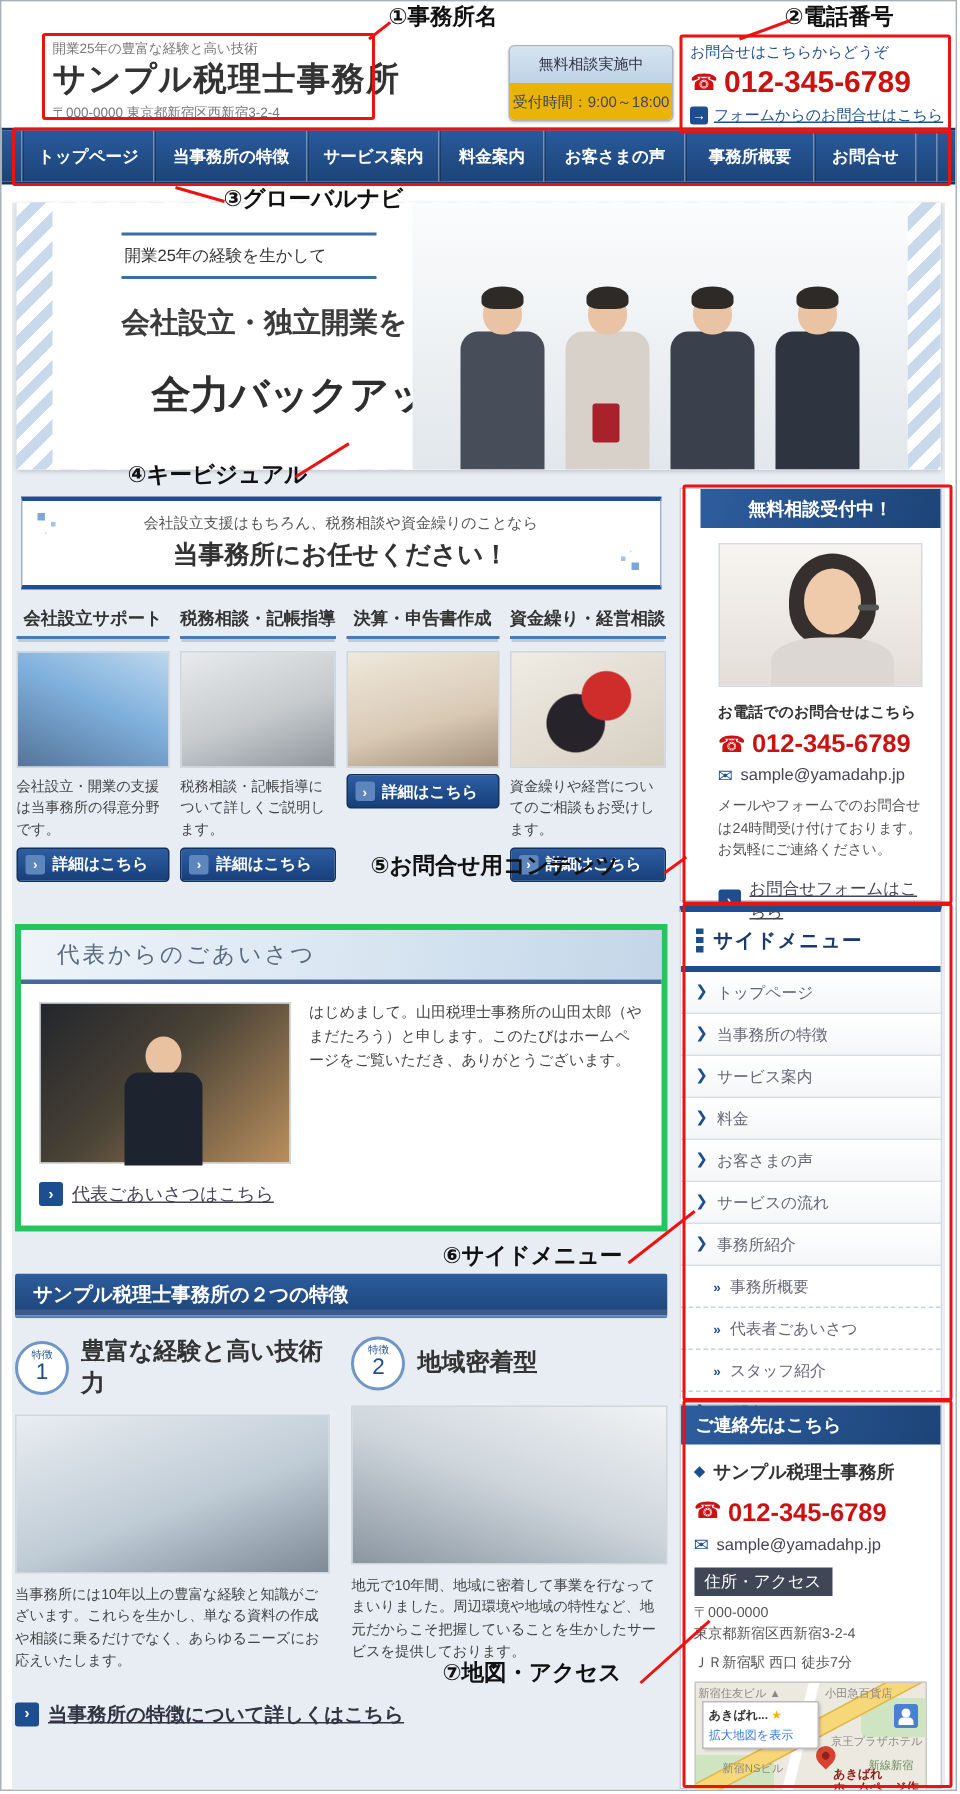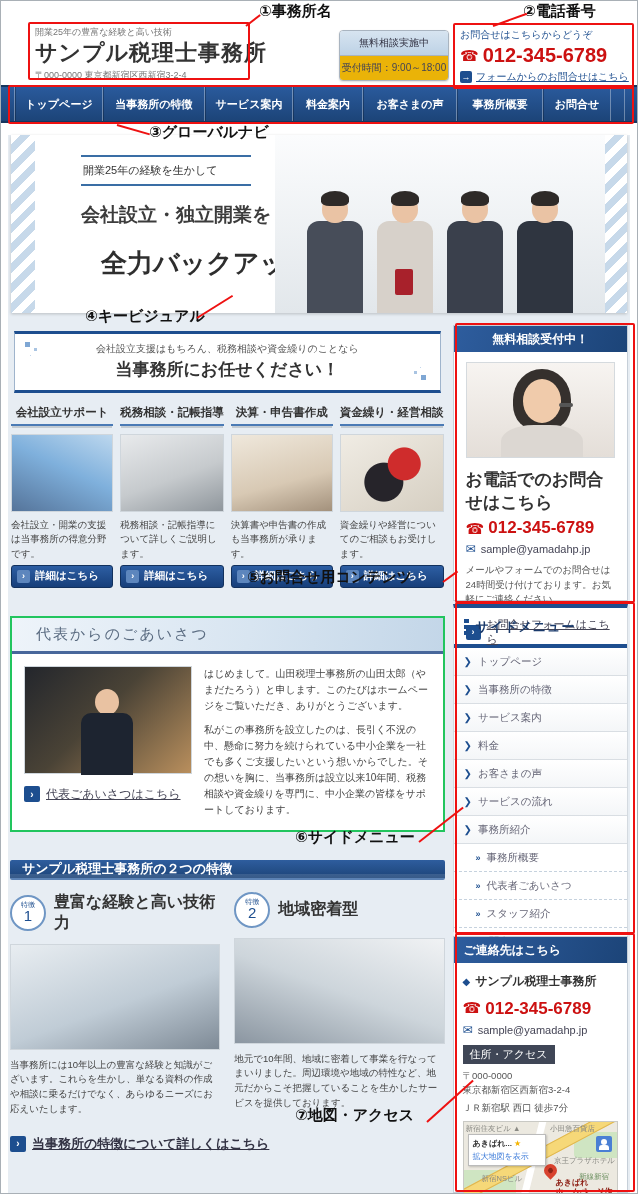--- a/index.html
+++ b/index.html
@@ -71,61 +71,61 @@
   .svc .ph { height:78px; border:1px solid #cfd6dc; }
   .ph-s1 { background:linear-gradient(205deg,#bcd7ee 0%,#7fb0dc 45%,#55749a 100%); }
   .ph-s2 { background:linear-gradient(160deg,#e8eaec 0%,#c6cacd 55%,#8f969c 100%); }
   .ph-s3 { background:linear-gradient(165deg,#efe8dc 0%,#d8c9b4 60%,#a3917c 100%); }
   .ph-s4 { background:radial-gradient(circle at 62% 38%,#cf2c2c 0 16px,transparent 17px),radial-gradient(circle at 42% 62%,#26242a 0 19px,transparent 20px),linear-gradient(150deg,#f0ece4,#d6cfc2); }
   .svc .desc { font-size:9.5px; color:#444; line-height:1.5; margin-top:6px; min-height:42px; }
   .btn-detail { display:flex; align-items:center; gap:5px; height:23px; margin-top:4px; background:linear-gradient(#2d5ea3,#173f7a); border-radius:3px; border:1px solid #12315d; color:#fff; font-size:10.5px; font-weight:bold; padding:0 5px; cursor:pointer; }
   .btn-detail .sq { width:13px; height:13px; background:#5d86bd; border-radius:2px; display:flex; align-items:center; justify-content:center; font-size:9px; flex:none; }
 
   
-  .greet { margin-top:28px; border:2px solid #22c55e; background:#fff; }
+  .greet { margin-top:28px; border:4px solid #22c55e; background:#fff; }
   .greet-head { height:36px; background:linear-gradient(100deg,#eef4fa 0%,#d8e5f1 55%,#c3d6e8 100%); display:flex; align-items:center; padding-left:24px; font-size:15px; color:#5a6b80; letter-spacing:2px; border-bottom:3px solid #48679b; }
   .greet-body { display:flex; gap:12px; padding:12px; }
   .greet-left { width:168px; flex:none; }
   .ph-ceo { height:108px; border:1px solid #cfd6dc; background:linear-gradient(135deg,#23262c 0%,#4a4336 45%,#b98f5d 100%); position:relative; }
   .ph-ceo::before { content:""; position:absolute; left:70px; top:22px; width:24px; height:26px; background:#e9c2a2; border-radius:50%; }
   .ph-ceo::after { content:""; position:absolute; left:56px; top:46px; width:52px; height:62px; background:#1d2430; border-radius:10px 10px 0 0; }
   .greet-link { display:flex; align-items:center; gap:6px; margin-top:12px; cursor:pointer; }
   .greet-link .sqn, .feat-link .sqn { width:16px; height:16px; background:#1d4e8f; border-radius:2px; color:#fff; font-size:10px; font-weight:bold; display:flex; align-items:center; justify-content:center; flex:none; }
   .greet-link .txt { font-size:12px; color:#445; text-decoration:underline; }
   .greet-text { font-size:10px; color:#444; line-height:1.6; }
   .greet-text p + p { margin-top:8px; }
 
   
   .feat { margin-top:28px; }
-  .bar-head { height:20px; background:linear-gradient(#2e5d9e,#1c4478); border-bottom:2px solid #5b82b4; box-shadow:inset 0 -4px 0 rgba(255,255,255,.12); color:#fff; font-size:13px; font-weight:bold; display:flex; align-items:center; padding-left:12px; border-radius:2px; }
+  .bar-head { height:30px; background:linear-gradient(#2e5d9e,#1c4478); border-bottom:2px solid #5b82b4; box-shadow:inset 0 -4px 0 rgba(255,255,255,.12); color:#fff; font-size:13px; font-weight:bold; display:flex; align-items:center; padding-left:12px; border-radius:2px; }
   .feat-cols { display:grid; grid-template-columns:1fr 1fr; column-gap:14px; margin-top:12px; }
   .feat-title-row { display:flex; align-items:center; gap:8px; }
   .badge { width:36px; height:36px; border:2px solid #6f96c4; border-radius:50%; background:#fff; display:flex; flex-direction:column; align-items:center; justify-content:center; flex:none; }
   .badge .bl { font-size:7px; color:#1d4e8f; line-height:1; }
   .badge .bn { font-size:15px; color:#1d4e8f; line-height:1.1; }
   .feat-title { font-size:16px; font-weight:bold; color:#333; }
   .ph-feat { height:106px; border:1px solid #cfd6dc; margin-top:10px; }
   .ph-f1 { background:linear-gradient(160deg,#e8edf1 0%,#c0ccd6 55%,#7e8a96 100%); }
   .ph-f2 { background:linear-gradient(200deg,#f0f2f4 0%,#cdd5db 50%,#8b96a1 100%); }
   .feat-desc { font-size:9.5px; color:#444; line-height:1.55; margin-top:8px; }
   .feat-link { display:flex; align-items:center; gap:6px; margin-top:18px; cursor:pointer; }
   .feat-link .txt { font-size:13px; font-weight:bold; color:#334; text-decoration:underline; }
 
   
   .sbox { background:#fff; border:1px solid #c6cfd8; }
   .sbox-head { height:26px; background:linear-gradient(110deg,#2e5d9e,#1c4478); color:#fff; font-size:12px; font-weight:bold; display:flex; align-items:center; justify-content:center; position:relative; }
   .sbox-head.left { justify-content:flex-start; padding-left:10px; }
-  .sb-contact { margin-top:4px; height:276px; }
+  .sb-contact { margin-top:4px; height:276px;padding-left:13px; }
   .sb-contact .body { padding:10px 12px; }
   .ph-operator { height:96px; border:1px solid #d5dade; background:linear-gradient(180deg,#f7f4f1,#e4ded8); position:relative; overflow:hidden; }
   .ph-operator .hair { position:absolute; left:46px; top:6px; width:58px; height:62px; background:#35302d; border-radius:50% 50% 42% 42%; }
   .ph-operator .face { position:absolute; left:56px; top:16px; width:38px; height:44px; background:#f0cbab; border-radius:50%; }
   .ph-operator .shirt { position:absolute; left:34px; top:62px; width:82px; height:40px; background:#dcd7d2; border-radius:40% 40% 0 0; }
   .ph-operator .mic { position:absolute; left:92px; top:40px; width:14px; height:4px; background:#555; border-radius:2px; }
-  .sb-label { font-size:17px; font-weight:bold; color:#333; margin-top:10px; }
+  .sb-label { font-size:10px; font-weight:bold; color:#333; margin-top:10px; }
   .sb-tel { font-size:17px; font-weight:bold; color:#cc1111; }
   .mail-row { display:flex; align-items:center; gap:5px; margin-top:5px; }
   .mail-glyph { color:#1d4e8f; font-size:12px; line-height:1; }
   .mail-row .em { font-size:11px; color:#445; }
   .sb-note { font-size:9.5px; color:#555; line-height:1.55; margin-top:8px; }
   .sb-form { display:flex; align-items:center; gap:6px; margin-top:10px; cursor:pointer; }
   .sb-form .sqn { width:15px; height:15px; background:#1d4e8f; border-radius:2px; color:#fff; font-size:9px; font-weight:bold; display:flex; align-items:center; justify-content:center; flex:none; }
   .sb-form .txt { font-size:11px; color:#445; text-decoration:underline; }
 
   
@@ -275,21 +275,20 @@
             <div class="ph ph-s2"></div>
             <div class="desc">税務相談・記帳指導について詳しくご説明します。</div>
             <div class="btn-detail">
                 <span class="sq">›</span>
                 <span>詳細はこちら</span>
               </div>
           </div>
           <div class="svc">
             <h3>決算・申告書作成</h3>
             <div class="ph ph-s3"></div>
-            <div class="desc">決算書や申告書の作成も当事務所が承ります。</div>
             <div class="btn-detail">
                 <span class="sq">›</span>
                 <span>詳細はこちら</span>
               </div>
           </div>
           <div class="svc">
             <h3>資金繰り・経営相談</h3>
             <div class="ph ph-s4"></div>
             <div class="desc">資金繰りや経営についてのご相談もお受けします。</div>
             <div class="btn-detail">
@@ -304,21 +303,20 @@
           <div class="greet-body">
             <div class="greet-left">
               <div class="ph-ceo"></div>
               <div class="greet-link">
                 <span class="sqn">›</span>
                 <span class="txt">代表ごあいさつはこちら</span>
               </div>
             </div>
             <div class="greet-text">
               <p>はじめまして。山田税理士事務所の山田太郎（やまだたろう）と申します。このたびはホームページをご覧いただき、ありがとうございます。</p>
-              <p>私がこの事務所を設立したのは、長引く不況の中、懸命に努力を続けられている中小企業を一社でも多くご支援したいという想いからでした。その想いを胸に、当事務所は設立以来10年間、税務相談や資金繰りを専門に、中小企業の皆様をサポートしております。</p>
             </div>
           </div>
         </div>
 
         <div class="feat">
           <div class="bar-head">サンプル税理士事務所の２つの特徴</div>
           <div class="feat-cols">
             <div>
               <div class="feat-title-row">
                 <div class="badge">

